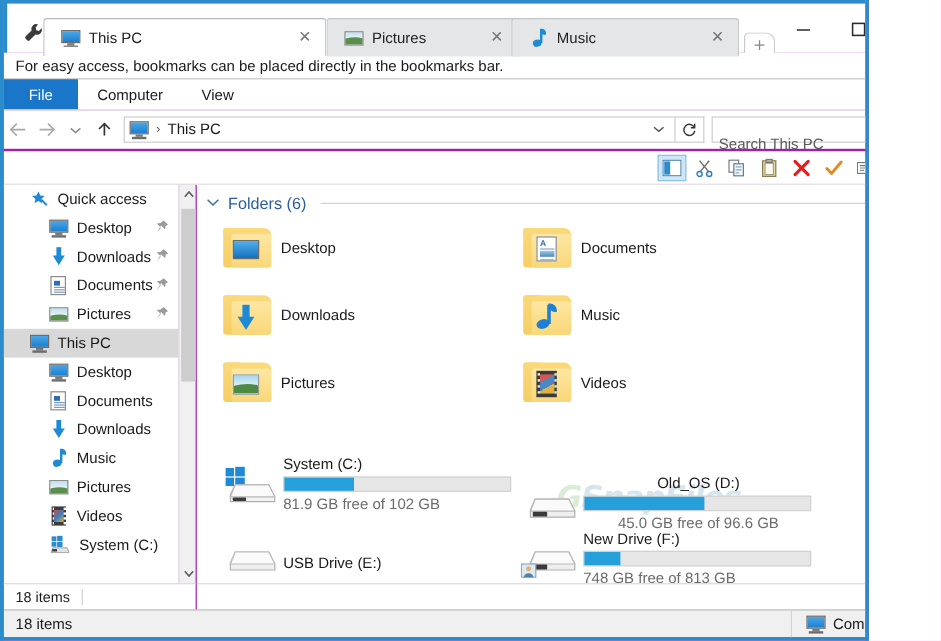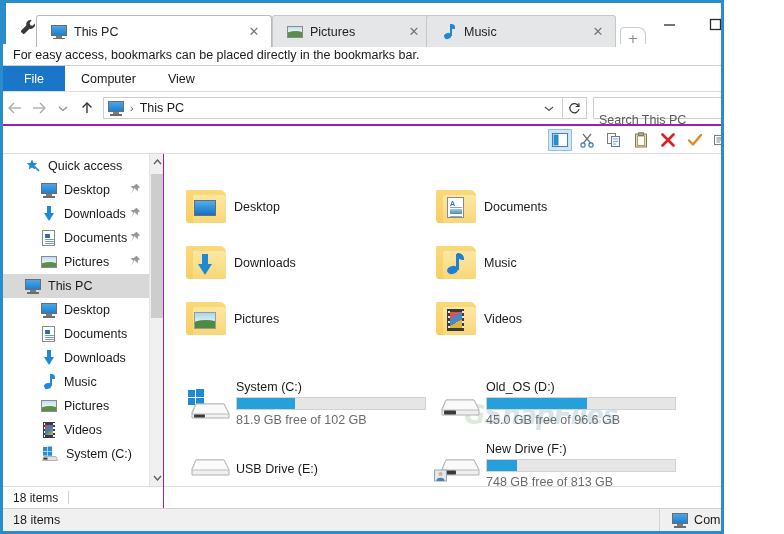--- a/index.html
+++ b/index.html
@@ -756,20 +756,29 @@
     <span>18 items</span>
     <span class="divider"></span>
   </div>
 
   <div class="content">
 
     <div class="watermark">
       <span class="g">G</span><span>SnapFiles</span>
     </div>
 
+    <div class="grouphdr" style="position:absolute; left:0; top:4px; width:584px;">
+      <span class="gh-chev">
+        <svg width="11" height="7" viewBox="0 0 11 7">
+            <polyline points="1,1.5 5.5,5.8 10,1.5" fill="none" stroke="#3a6ea5" stroke-width="1.3"></polyline>
+          </svg>
+      </span>
+      <span class="gh-label">Folders (6)</span>
+      <span class="gh-rule"></span>
+    </div>
 
     <div class="tiles">
 
       <div class="tile" style="left:20px; top:32px;">
         <span class="tile-icon">
           <span class="folder">
             <span class="tab-top"></span>
               <span class="back"></span>
               <span class="front"></span>
             <span class="emblem">
@@ -893,21 +902,21 @@
       </span>
       <span class="drive-info">
         <span class="drive-name" style="display:block;">System (C:)</span>
         <span class="bar-outer" style="display:block;">
           <span class="bar-fill" style="display:block; width:31%;"></span>
         </span>
         <span class="drive-free" style="display:block;">81.9 GB free of 102 GB</span>
       </span>
     </div>
 
-    <div class="drive" style="left:270px; top:226px;">
+    <div class="drive" style="left:270px; top:242px;text-align:center;">
       <span class="drive-icon">
         <svg width="48" height="34" viewBox="0 0 48 34">
           <path d="M12 12 L40 12 L45 22 L45 27 L8 27 L8 21 Z" fill="#eeeeee" stroke="#b0b0b0"></path>
           <path d="M12 12 L40 12 L45 22 L8 22 Z" fill="#fafafa" stroke="#b8b8b8"></path>
           <rect x="10" y="22.5" width="12" height="4" rx="0.8" fill="#3a3a3a"></rect>
         </svg>
       </span>
       <span class="drive-info">
         <span class="drive-name" style="display:block;">Old_OS (D:)</span>
         <span class="bar-outer" style="display:block;">

